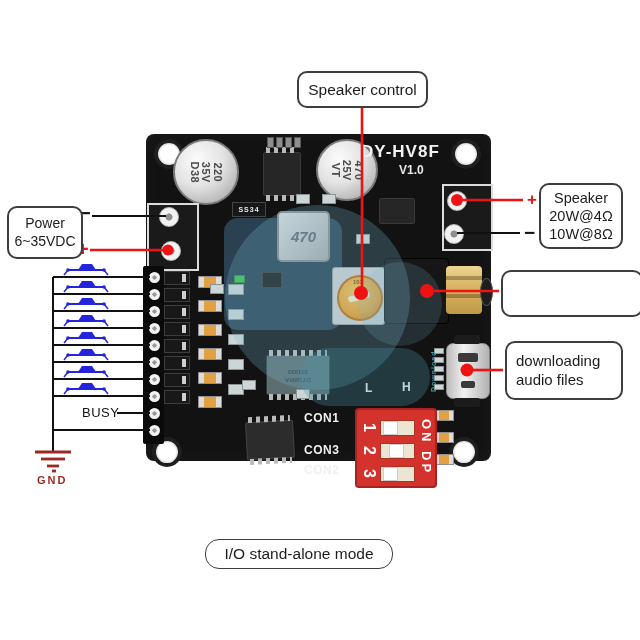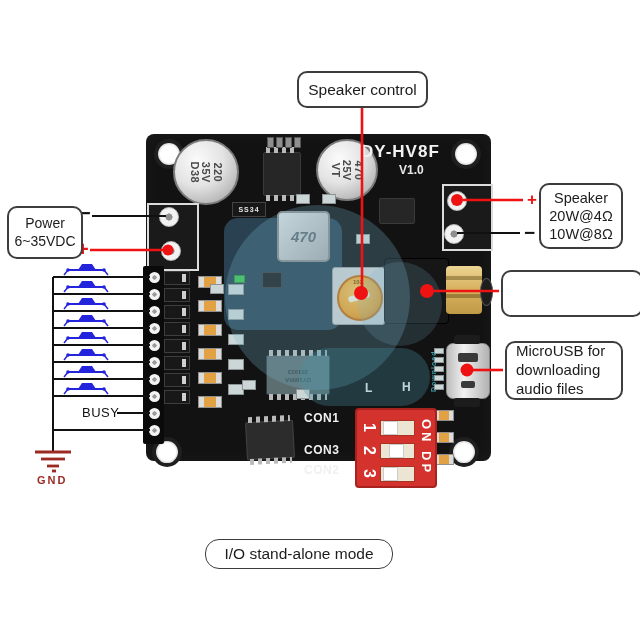--- a/index.html
+++ b/index.html
@@ -393,21 +393,20 @@
 <div class="callout" style="left:539px;top:183px;width:80px;height:62px;font-size:14.5px;">
   <div class="ln">Speaker</div>
   <div class="ln">20W@4Ω</div>
   <div class="ln">10W@8Ω</div>
 </div>
 
 <div class="callout" style="left:501px;top:270px;width:138px;height:43px;font-size:15.5px;">
 </div>
 
 <div class="callout" style="left:505px;top:341px;width:118px;height:59px;font-size:15px;align-items:flex-start;padding-left:9px;box-sizing:border-box;">
-  <div class="ln">MicroUSB for</div>
   <div class="ln">downloading</div>
   <div class="ln">audio files</div>
 </div>
 
 <div class="callout" style="left:205px;top:539px;width:186px;height:28px;font-size:15.5px;border-width:1.5px;border-radius:14px;">
   <div class="ln">I/O stand-alone mode</div>
 </div>
 
 <div class="sign" style="left:79px;top:203px;font-size:20px;color:#111;">−</div>
 <div class="sign" style="left:77px;top:239px;font-size:20px;color:#ee1212;">+</div>

